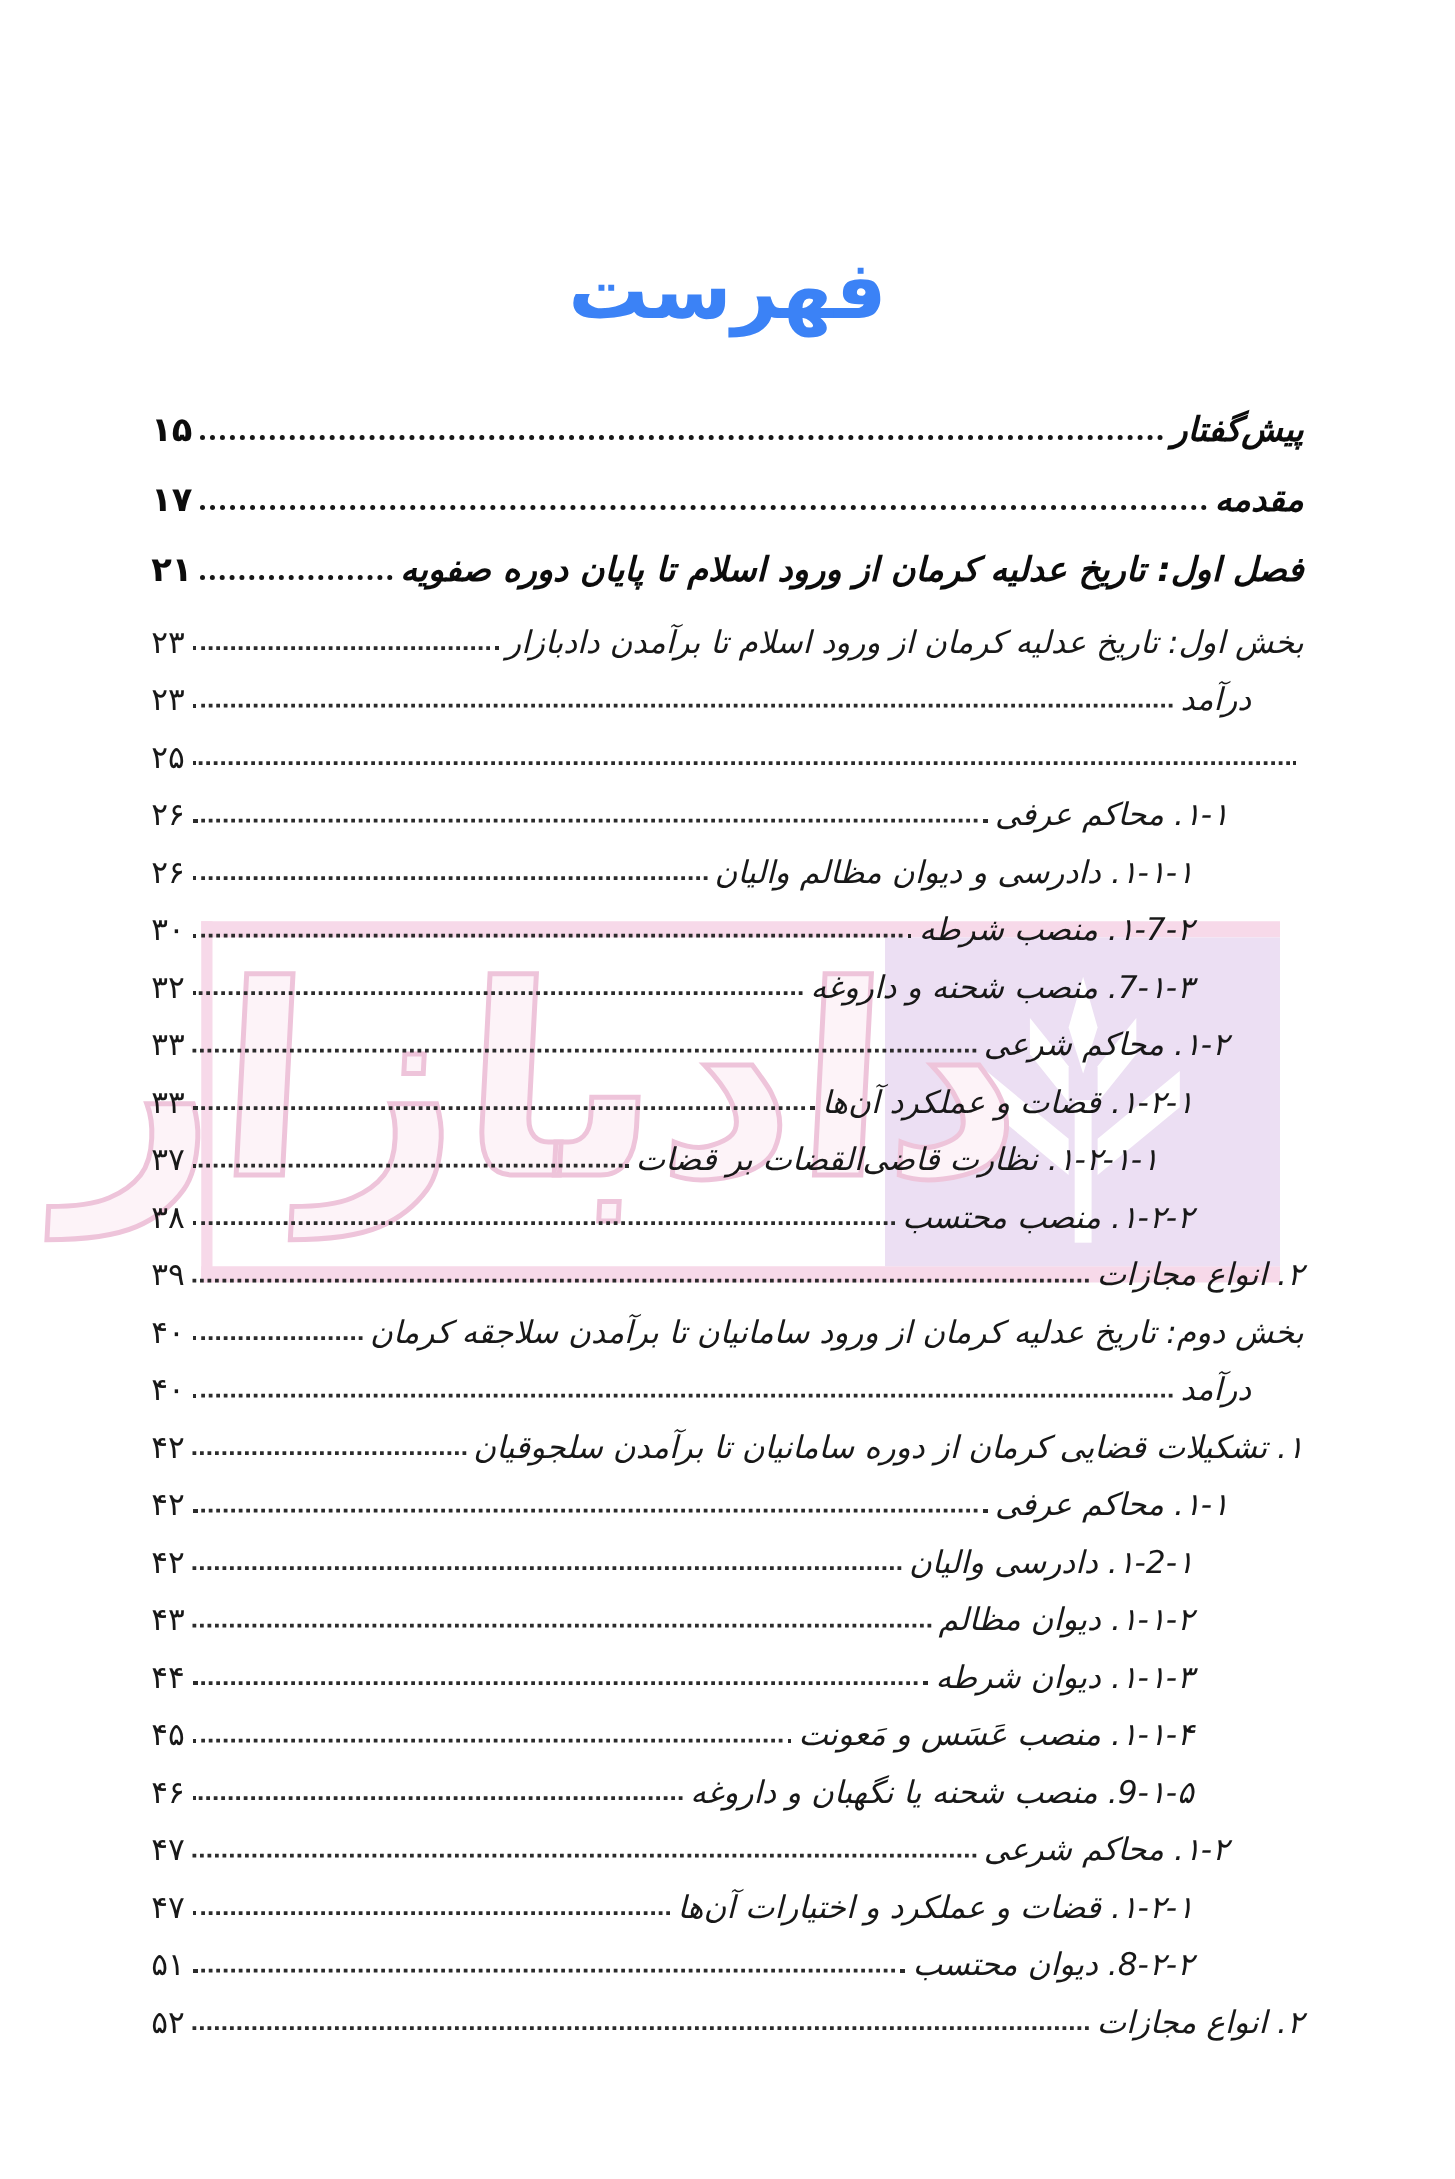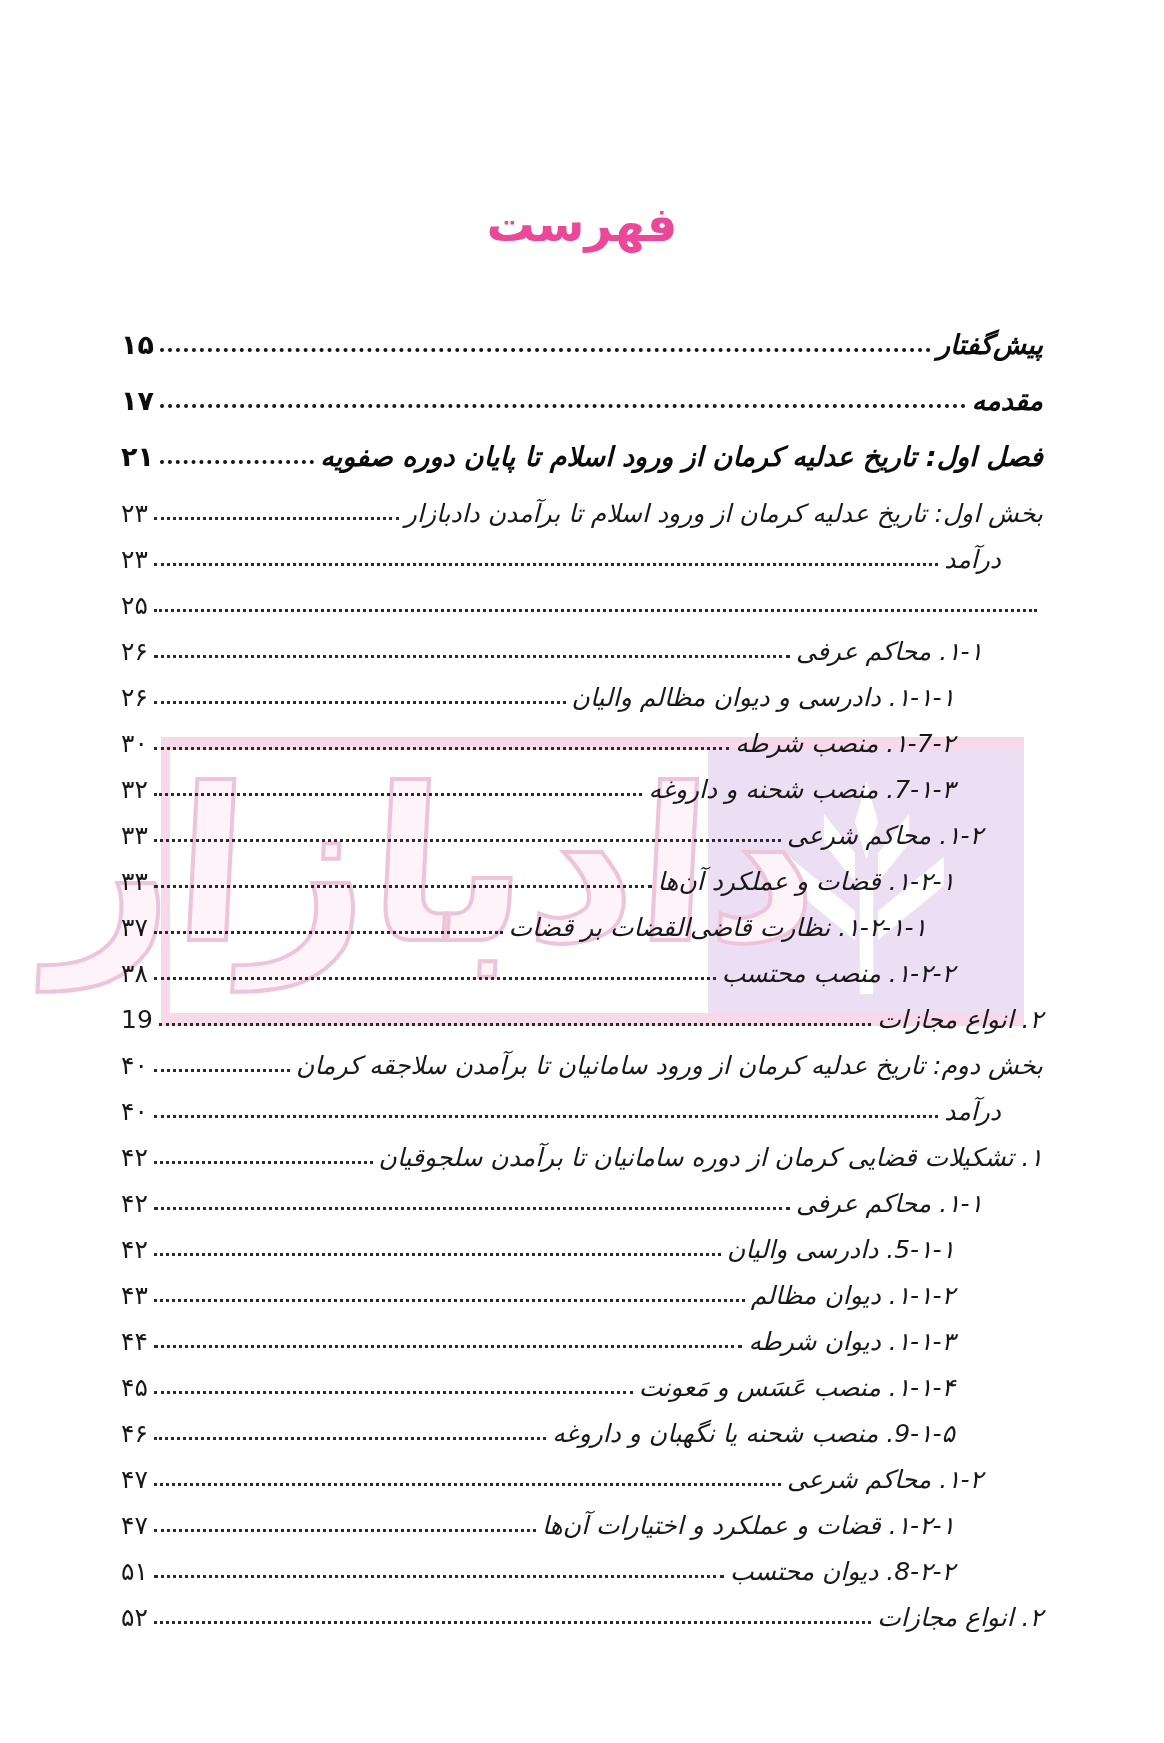--- a/index.html
+++ b/index.html
@@ -13,23 +13,23 @@
     position:relative;
     width:1164px; height:1743px;
     background:#ffffff;
     direction:rtl;
   }
   
   .title{
     position:absolute;
     top:196px; left:0; right:0;
     text-align:center;
-    font-size:48px;
+    font-size:64px;
     font-weight:700;
-    color:#ec4899;
+    color:#3b82f6;
     letter-spacing:1px;
   }
   
   .watermark{
     position:absolute;
     top:737px; left:161px;
     width:854px; height:263px;
     border-top:13px solid var(--wm-strip,#f7d9e9);
     border-bottom:13px solid var(--wm-strip,#f7d9e9);
     border-left:9px solid var(--wm-strip,#f7d9e9);
@@ -184,21 +184,21 @@
     <span class="pagenum">۳۷</span>
   </div>
       <div class="row ind-3">
     <span class="label">۱-۲-۲. منصب محتسب</span>
     <span class="leader"></span>
     <span class="pagenum">۳۸</span>
   </div>
       <div class="row ind-0">
     <span class="label">۲. انواع مجازات</span>
     <span class="leader"></span>
-    <span class="pagenum">19</span>
+    <span class="pagenum">۳۹</span>
   </div>
       <div class="row ind-0">
     <span class="label">بخش دوم: تاریخ عدلیه کرمان از ورود سامانیان تا برآمدن سلاجقه کرمان</span>
     <span class="leader"></span>
     <span class="pagenum">۴۰</span>
   </div>
       <div class="row ind-1">
     <span class="label">درآمد</span>
     <span class="leader"></span>
     <span class="pagenum">۴۰</span>
@@ -207,21 +207,21 @@
     <span class="label">۱. تشکیلات قضایی کرمان از دوره سامانیان تا برآمدن سلجوقیان</span>
     <span class="leader"></span>
     <span class="pagenum">۴۲</span>
   </div>
       <div class="row ind-2">
     <span class="label">۱-۱. محاکم عرفی</span>
     <span class="leader"></span>
     <span class="pagenum">۴۲</span>
   </div>
       <div class="row ind-3">
-    <span class="label">5-۱-۱. دادرسی والیان</span>
+    <span class="label">۱-2-۱. دادرسی والیان</span>
     <span class="leader"></span>
     <span class="pagenum">۴۲</span>
   </div>
       <div class="row ind-3">
     <span class="label">۱-۱-۲. دیوان مظالم</span>
     <span class="leader"></span>
     <span class="pagenum">۴۳</span>
   </div>
       <div class="row ind-3">
     <span class="label">۱-۱-۳. دیوان شرطه</span>

